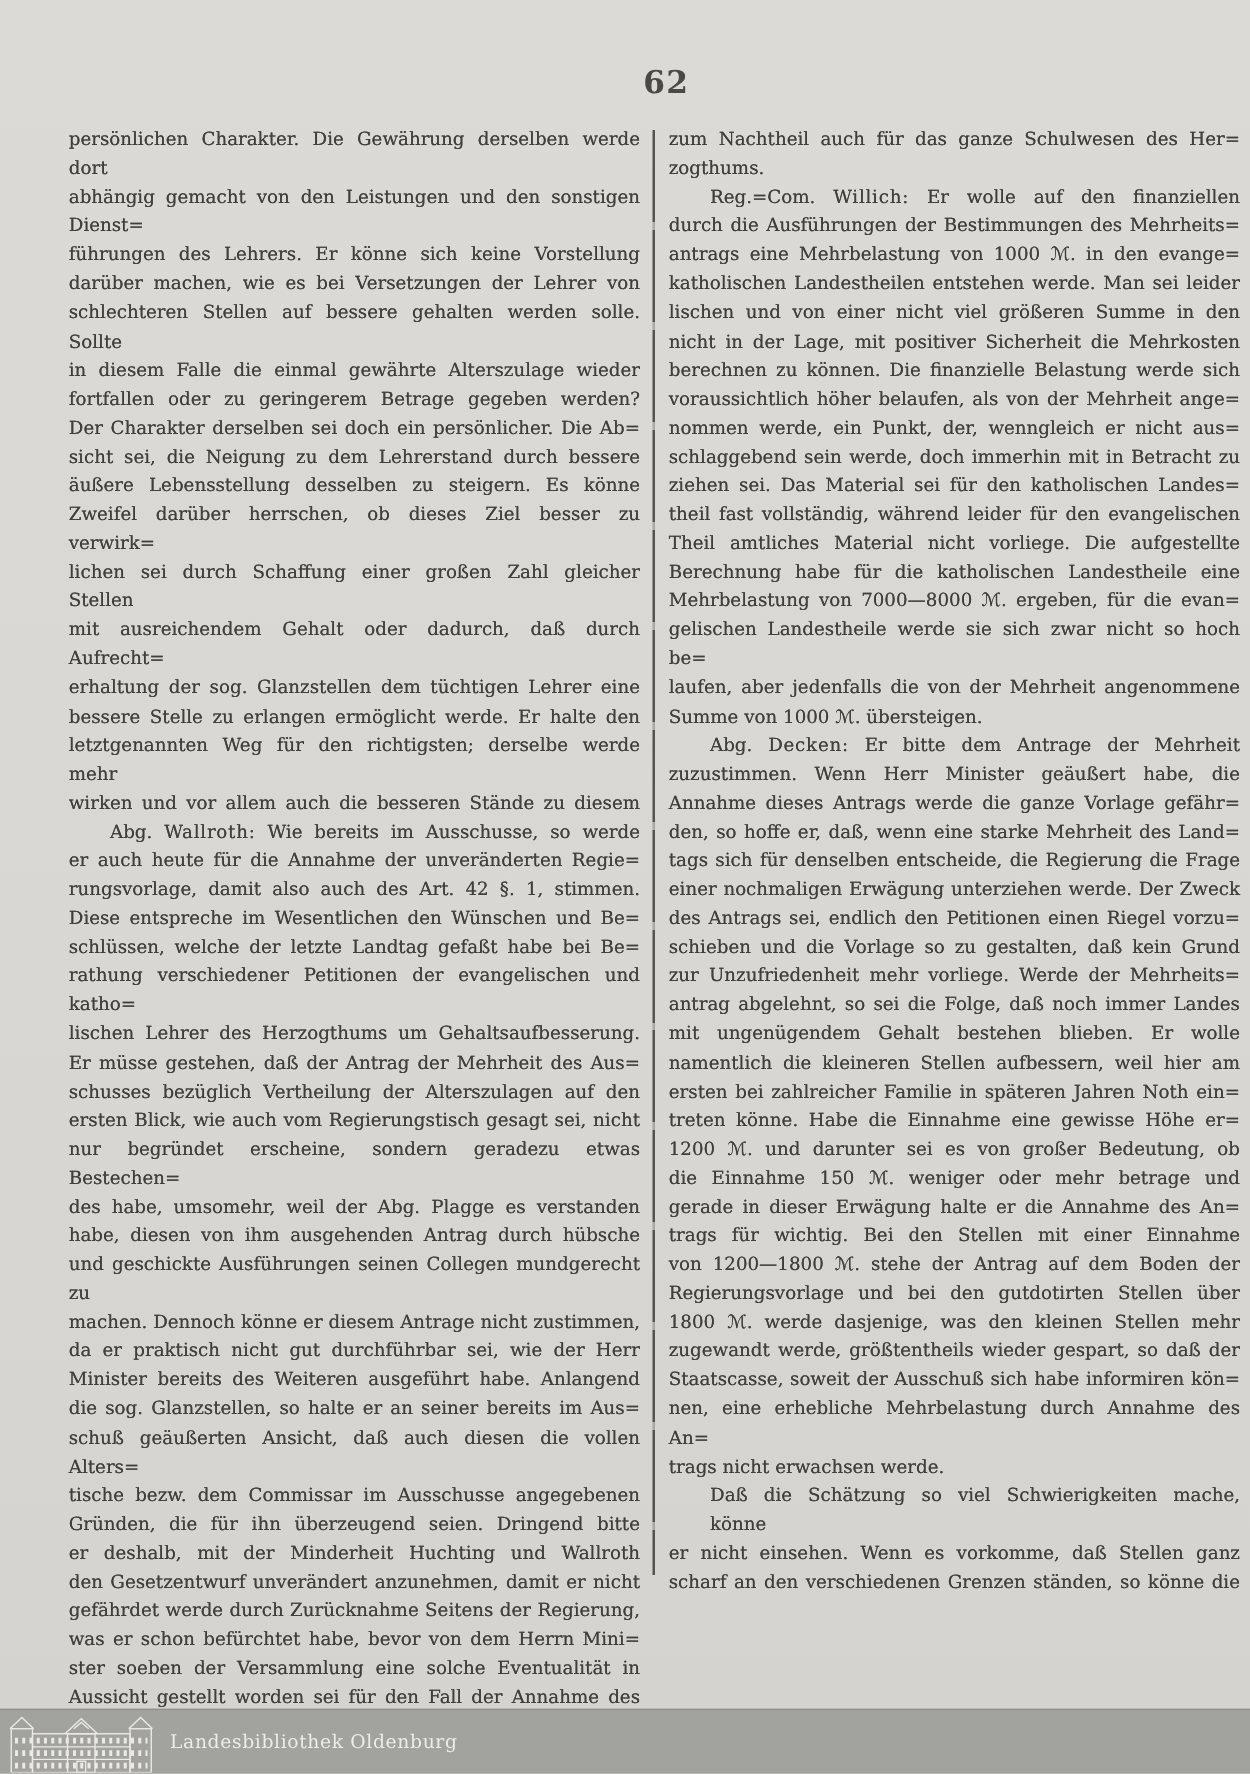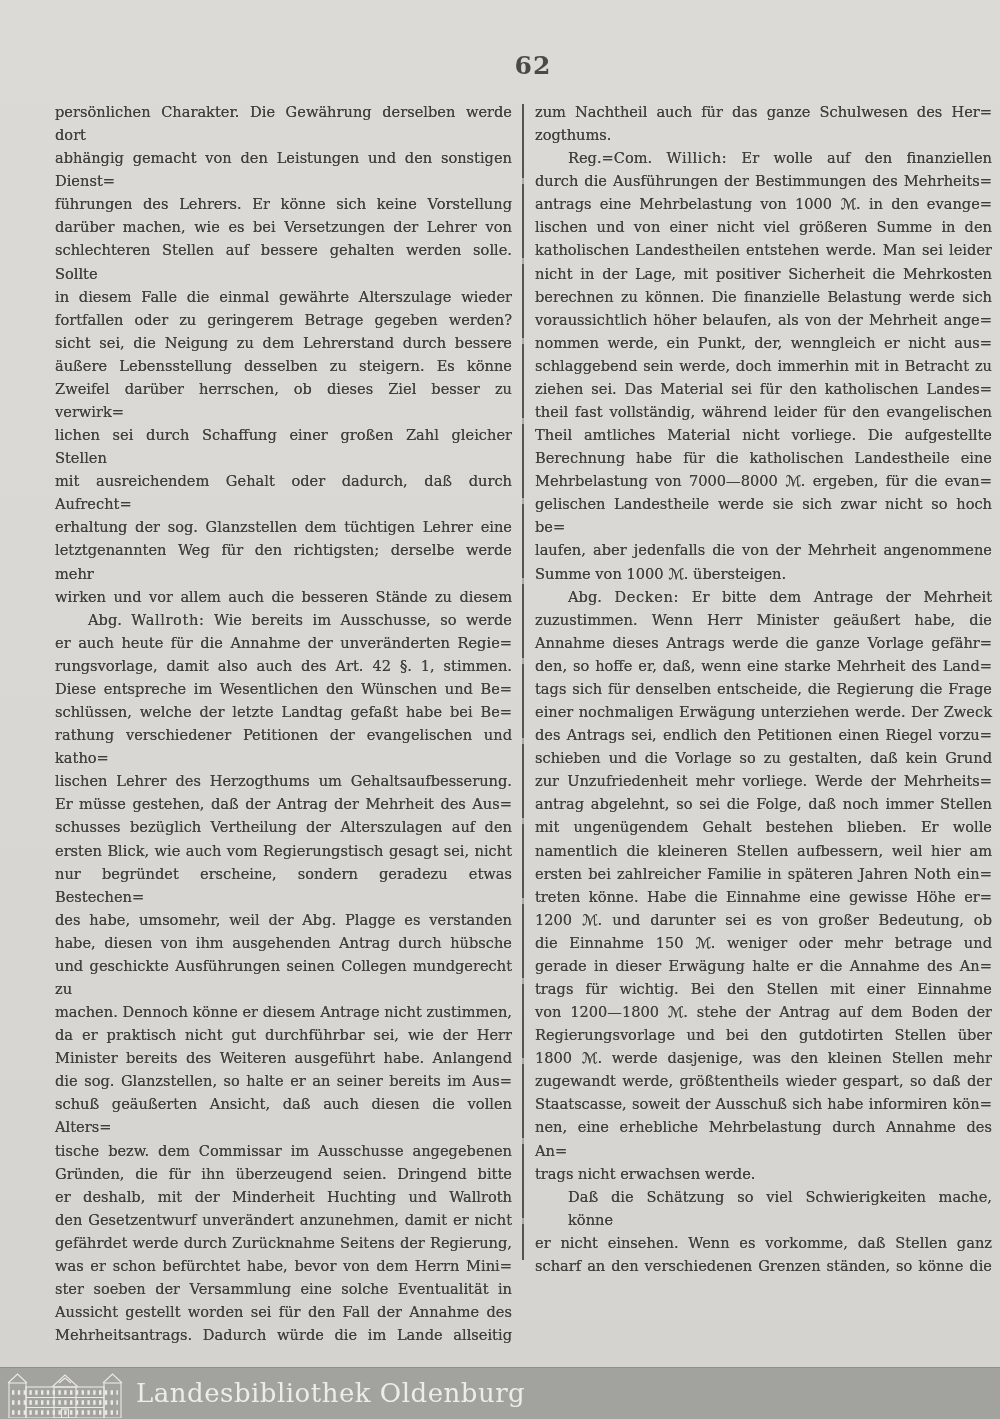--- a/index.html
+++ b/index.html
@@ -33,45 +33,47 @@
       rgba(62,60,55,.85) 0px, rgba(62,60,55,.85) 74px,
       rgba(62,60,55,.30) 74px, rgba(62,60,55,.30) 80px);
   }
   .footer {
     position:absolute; left:0; bottom:0; width:1000px; height:51px;
     background:#a2a29e; border-top:1px solid #8f8f8b;
   }
   .footer-logo { position:absolute; left:6px; bottom:1px; }
   .footer-label {
     position:absolute; left:136px; top:50%; transform:translateY(-52%);
-    font-size:26px; color:#ecece8; letter-spacing:.5px;
+    font-size:15px; color:#ecece8; letter-spacing:.5px;
     font-family:"DejaVu Serif","Liberation Serif",serif;
   }
 </style>
 </head>
 <body>
 
 <div class="page">
 
   <div class="pagenum">62</div>
 
   <div class="col col-left">
       <div class="line">persönlichen Charakter. Die Gewährung derselben werde dort</div>
       <div class="line">abhängig gemacht von den Leistungen und den sonstigen Dienst=</div>
       <div class="line">führungen des Lehrers. Er könne sich keine Vorstellung</div>
       <div class="line">darüber machen, wie es bei Versetzungen der Lehrer von</div>
       <div class="line">schlechteren Stellen auf bessere gehalten werden solle. Sollte</div>
       <div class="line">in diesem Falle die einmal gewährte Alterszulage wieder</div>
       <div class="line">fortfallen oder zu geringerem Betrage gegeben werden?</div>
+      <div class="line">Der Charakter derselben sei doch ein persönlicher. Die Ab=</div>
       <div class="line">sicht sei, die Neigung zu dem Lehrerstand durch bessere</div>
       <div class="line">äußere Lebensstellung desselben zu steigern. Es könne</div>
       <div class="line">Zweifel darüber herrschen, ob dieses Ziel besser zu verwirk=</div>
       <div class="line">lichen sei durch Schaffung einer großen Zahl gleicher Stellen</div>
       <div class="line">mit ausreichendem Gehalt oder dadurch, daß durch Aufrecht=</div>
       <div class="line">erhaltung der sog. Glanzstellen dem tüchtigen Lehrer eine</div>
+      <div class="line">bessere Stelle zu erlangen ermöglicht werde. Er halte den</div>
       <div class="line">letztgenannten Weg für den richtigsten; derselbe werde mehr</div>
       <div class="line">wirken und vor allem auch die besseren Stände zu diesem</div>
       <div class="line indent">Abg. <span class="speaker">Wallroth:</span> Wie bereits im Ausschusse, so werde</div>
       <div class="line">er auch heute für die Annahme der unveränderten Regie=</div>
       <div class="line">rungsvorlage, damit also auch des Art. 42 §. 1, stimmen.</div>
       <div class="line">Diese entspreche im Wesentlichen den Wünschen und Be=</div>
       <div class="line">schlüssen, welche der letzte Landtag gefaßt habe bei Be=</div>
       <div class="line">rathung verschiedener Petitionen der evangelischen und katho=</div>
       <div class="line">lischen Lehrer des Herzogthums um Gehaltsaufbesserung.</div>
       <div class="line">Er müsse gestehen, daß der Antrag der Mehrheit des Aus=</div>
@@ -96,22 +98,22 @@
       <div class="line">Aussicht gestellt worden sei für den Fall der Annahme des</div>
       <div class="line">Mehrheitsantrags. Dadurch würde die im Lande allseitig</div>
     </div>
   <div class="divider"></div>
   <div class="col col-right">
       <div class="line">zum Nachtheil auch für das ganze Schulwesen des Her=</div>
       <div class="line last">zogthums.</div>
       <div class="line indent">Reg.=Com. <span class="speaker">Willich:</span> Er wolle auf den finanziellen</div>
       <div class="line">durch die Ausführungen der Bestimmungen des Mehrheits=</div>
       <div class="line">antrags eine Mehrbelastung von 1000 ℳ. in den evange=</div>
+      <div class="line">katholischen Landestheilen entstehen werde. Man sei leider</div>
       <div class="line">lischen und von einer nicht viel größeren Summe in den</div>
-      <div class="line">katholischen Landestheilen entstehen werde. Man sei leider</div>
       <div class="line">nicht in der Lage, mit positiver Sicherheit die Mehrkosten</div>
       <div class="line">berechnen zu können. Die finanzielle Belastung werde sich</div>
       <div class="line">voraussichtlich höher belaufen, als von der Mehrheit ange=</div>
       <div class="line">nommen werde, ein Punkt, der, wenngleich er nicht aus=</div>
       <div class="line">schlaggebend sein werde, doch immerhin mit in Betracht zu</div>
       <div class="line">ziehen sei. Das Material sei für den katholischen Landes=</div>
       <div class="line">theil fast vollständig, während leider für den evangelischen</div>
       <div class="line">Theil amtliches Material nicht vorliege. Die aufgestellte</div>
       <div class="line">Berechnung habe für die katholischen Landestheile eine</div>
       <div class="line">Mehrbelastung von 7000—8000 ℳ. ergeben, für die evan=</div>
@@ -120,21 +122,21 @@
       <div class="line last">Summe von 1000 ℳ. übersteigen.</div>
       <div class="line indent">Abg. <span class="speaker">Decken:</span> Er bitte dem Antrage der Mehrheit</div>
       <div class="line">zuzustimmen. Wenn Herr Minister geäußert habe, die</div>
       <div class="line">Annahme dieses Antrags werde die ganze Vorlage gefähr=</div>
       <div class="line">den, so hoffe er, daß, wenn eine starke Mehrheit des Land=</div>
       <div class="line">tags sich für denselben entscheide, die Regierung die Frage</div>
       <div class="line">einer nochmaligen Erwägung unterziehen werde. Der Zweck</div>
       <div class="line">des Antrags sei, endlich den Petitionen einen Riegel vorzu=</div>
       <div class="line">schieben und die Vorlage so zu gestalten, daß kein Grund</div>
       <div class="line">zur Unzufriedenheit mehr vorliege. Werde der Mehrheits=</div>
-      <div class="line">antrag abgelehnt, so sei die Folge, daß noch immer Stellen</div>
+      <div class="line">antrag abgelehnt, so sei die Folge, daß noch immer Landes</div>
       <div class="line">mit ungenügendem Gehalt bestehen blieben. Er wolle</div>
       <div class="line">namentlich die kleineren Stellen aufbessern, weil hier am</div>
       <div class="line">ersten bei zahlreicher Familie in späteren Jahren Noth ein=</div>
       <div class="line">treten könne. Habe die Einnahme eine gewisse Höhe er=</div>
       <div class="line">1200 ℳ. und darunter sei es von großer Bedeutung, ob</div>
       <div class="line">die Einnahme 150 ℳ. weniger oder mehr betrage und</div>
       <div class="line">gerade in dieser Erwägung halte er die Annahme des An=</div>
       <div class="line">trags für wichtig. Bei den Stellen mit einer Einnahme</div>
       <div class="line">von 1200—1800 ℳ. stehe der Antrag auf dem Boden der</div>
       <div class="line">Regierungsvorlage und bei den gutdotirten Stellen über</div>

